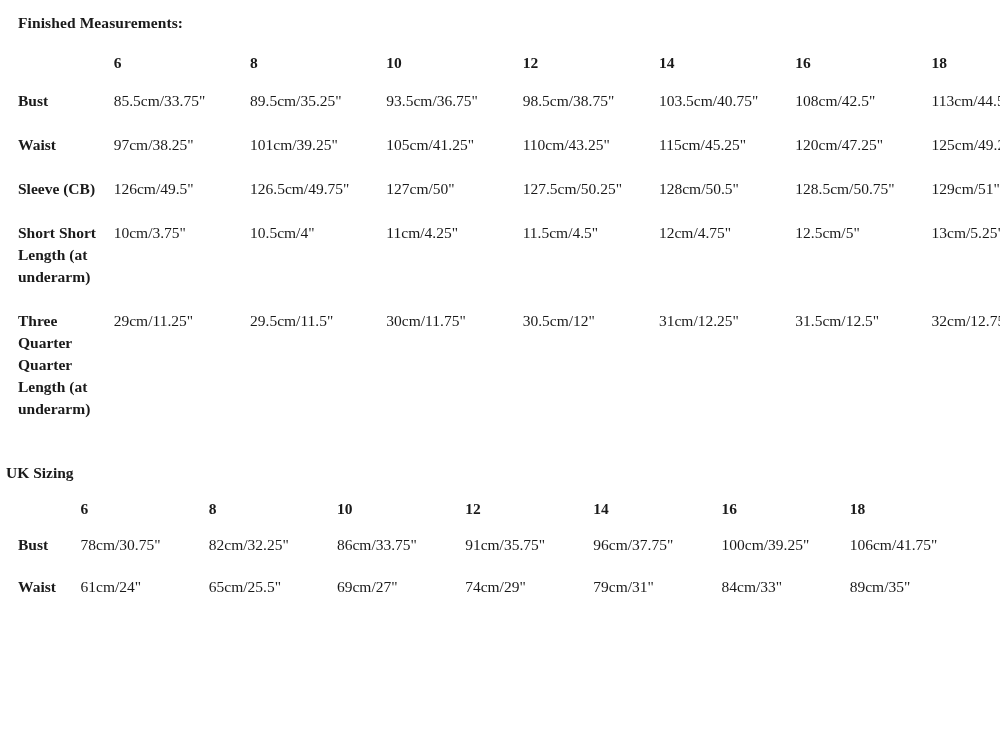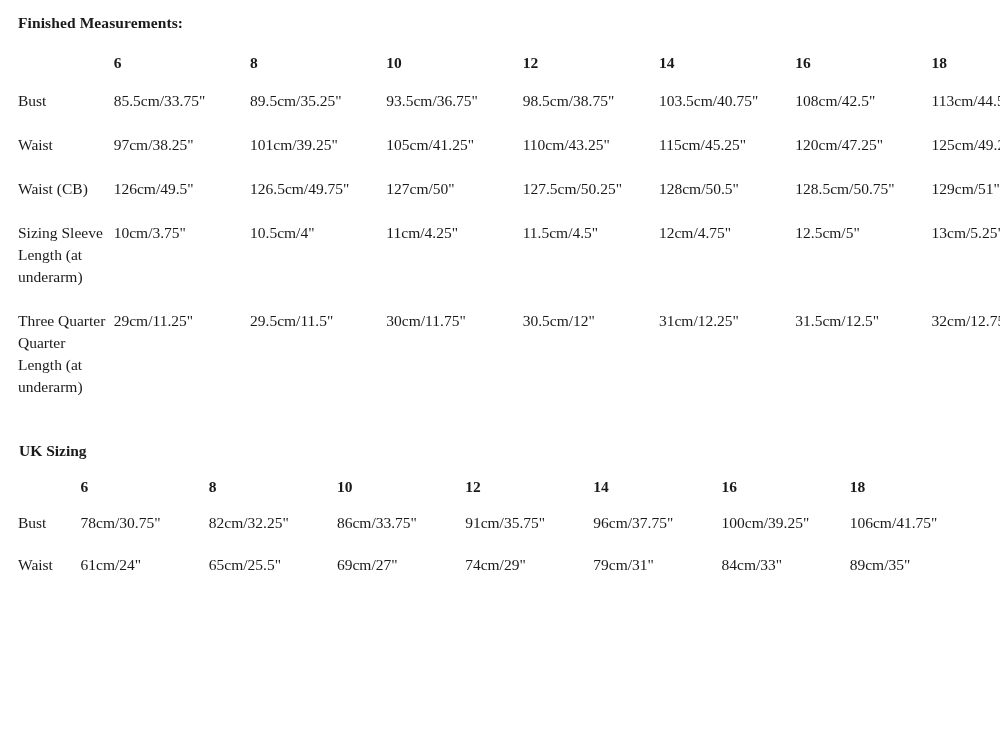--- a/index.html
+++ b/index.html
@@ -23,21 +23,21 @@
   }
   .heading {
     font-weight: bold;
     font-size: 15.5px;
     padding: 14px 0 0 18px;
     letter-spacing: 0.1px;
   }
   .subheading {
     font-weight: bold;
     font-size: 15.5px;
-    padding: 0 0 0 19px;
+    padding: 0 0 0 6px;
     margin-top: 22px;
   }
   table {
     border-collapse: collapse;
     border-spacing: 0;
     font-size: 15.5px;
   }
   table.t1 {
     margin-left: 18px;
     margin-top: 22px;
@@ -54,21 +54,21 @@
     vertical-align: top;
     text-align: left;
     padding: 0;
     font-weight: normal;
   }
   .t1 th.sizehdr, .t2 th.sizehdr {
     font-weight: bold;
     padding-bottom: 18px;
   }
   .rowlabel {
-    font-weight: normal;
+    font-weight: bold;
     padding-right: 6px;
     padding-bottom: 22px;
     line-height: 1.42;
   }
   .cell {
     padding-bottom: 22px;
     line-height: 1.42;
     white-space: nowrap;
   }
   .t1 col.lbl { width: 92px; }
@@ -124,31 +124,31 @@
         <td class="rowlabel">Waist</td>
         <td class="cell">97cm/38.25"</td>
         <td class="cell">101cm/39.25"</td>
         <td class="cell">105cm/41.25"</td>
         <td class="cell">110cm/43.25"</td>
         <td class="cell">115cm/45.25"</td>
         <td class="cell">120cm/47.25"</td>
         <td class="cell">125cm/49.25"</td>
       </tr>
       <tr>
-        <td class="rowlabel">Waist (CB)</td>
+        <td class="rowlabel">Sleeve (CB)</td>
         <td class="cell">126cm/49.5"</td>
         <td class="cell">126.5cm/49.75"</td>
         <td class="cell">127cm/50"</td>
         <td class="cell">127.5cm/50.25"</td>
         <td class="cell">128cm/50.5"</td>
         <td class="cell">128.5cm/50.75"</td>
         <td class="cell">129cm/51"</td>
       </tr>
       <tr>
-        <td class="rowlabel">Sizing Sleeve Length (at underarm)</td>
+        <td class="rowlabel">Short Short Length (at underarm)</td>
         <td class="cell">10cm/3.75"</td>
         <td class="cell">10.5cm/4"</td>
         <td class="cell">11cm/4.25"</td>
         <td class="cell">11.5cm/4.5"</td>
         <td class="cell">12cm/4.75"</td>
         <td class="cell">12.5cm/5"</td>
         <td class="cell">13cm/5.25"</td>
       </tr>
       <tr>
         <td class="rowlabel">Three Quarter Quarter Length (at underarm)</td>

